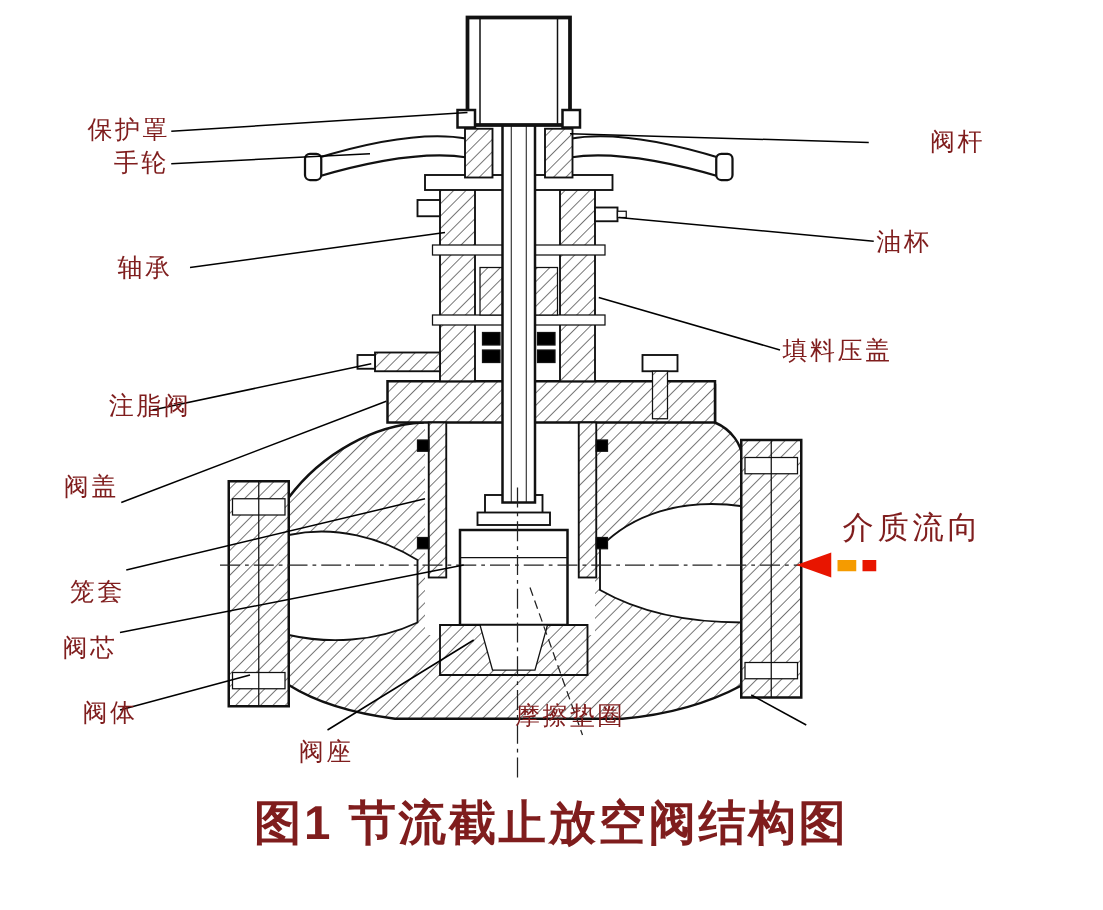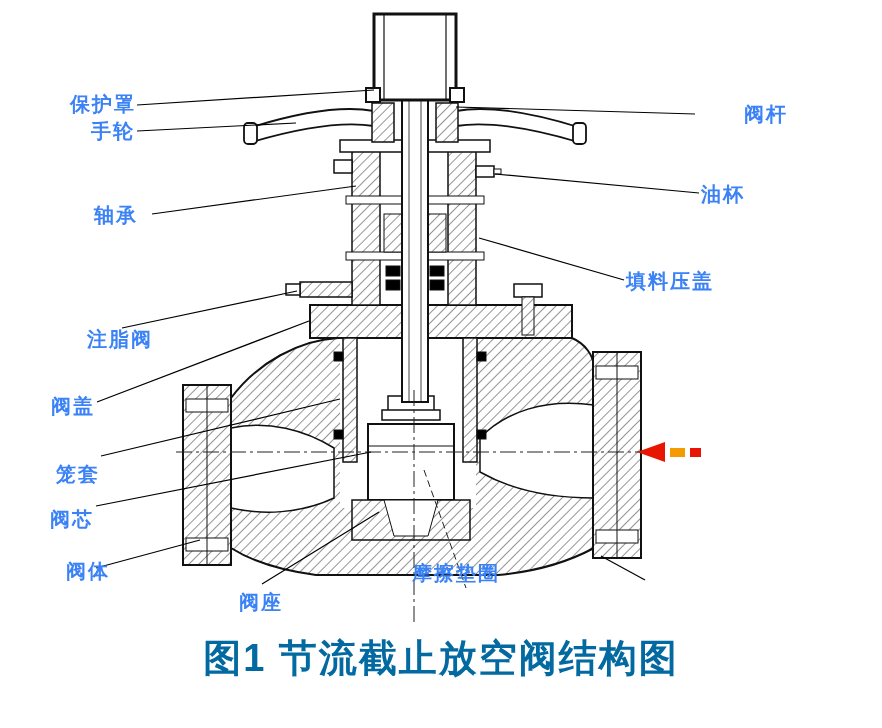--- a/index.html
+++ b/index.html
@@ -1,27 +1,27 @@
 <!DOCTYPE html>
 <html><head>
 <meta charset="utf-8">
 <style>
   * { margin:0; padding:0; box-sizing:border-box; }
   html,body { background:#ffffff; }
   body { width:882px; height:728px; font-family:"Liberation Sans", sans-serif; }
   .stage { position:relative; width:882px; height:728px; background:#ffffff; overflow:hidden; }
   .diagram-svg { position:absolute; left:0; top:0; }
   .lbl {
-    position:absolute; font-weight:bold; font-size:20px; color:#3b82f6;
+    position:absolute; font-weight:normal; font-size:20px; color:#7f1d1d;
     letter-spacing:2px; white-space:nowrap; line-height:1;
   }
   .lbl-large { font-size:25px; letter-spacing:3px; }
   .caption {
     position:absolute; left:0; top:633px; width:100%; text-align:center;
-    font-size:38px; font-weight:600; color:#0369a1; letter-spacing:2px;
+    font-size:38px; font-weight:600; color:#7f1d1d; letter-spacing:2px;
   }
 </style>
 </head>
 <body>
 
 <div class="stage">
 
   <svg class="diagram-svg" width="882" height="728" viewBox="0 0 882 728">
     <defs>
       <pattern id="hatch" patternUnits="userSpaceOnUse" width="7" height="7" patternTransform="rotate(45)">
@@ -126,25 +126,26 @@
     <g>
       <polygon points="637,452 665,442 665,462" fill="#e81500"></polygon>
       <rect x="670" y="448" width="15" height="9" fill="#f59b00"></rect>
       <rect x="690" y="448" width="11" height="9" fill="#e81500"></rect>
     </g>
   </svg>
 
   <span class="lbl" style="left:70px;  top:94px;">保护罩</span>
   <span class="lbl" style="left:91px;  top:121px;">手轮</span>
   <span class="lbl" style="left:94px; top:205px;">轴承</span>
-  <span class="lbl" style="left:87px;  top:329px;text-align:center;">注脂阀</span>
-  <span class="lbl" style="left:51px;  top:396px;">阀盖</span>
+  <span class="lbl" style="left:87px;  top:315px;text-align:center;">注脂阀</span>
+  <span class="lbl" style="left:51px;  top:380px;">阀盖</span>
   <span class="lbl" style="left:56px;  top:447px;margin-top:17px;">笼套</span>
   <span class="lbl" style="left:50px;  top:497px;margin-top:12px;">阀芯</span>
   <span class="lbl" style="left:66px;  top:561px;">阀体</span>
   <span class="lbl" style="left:697px; top:104px;margin-left:47px;">阀杆</span>
   <span class="lbl" style="left:701px; top:184px;">油杯</span>
   <span class="lbl" style="left:626px; top:271px;">填料压盖</span>
+  <span class="lbl lbl-large" style="left:674px; top:410px;">介质流向</span>
   <span class="lbl" style="left:239px; top:592px;">阀座</span>
   <span class="lbl" style="left:412px; top:563px;text-align:right;">摩擦垫圈</span>
 
   <div class="caption">图1 节流截止放空阀结构图</div>
 </div>
 
 </body></html>

